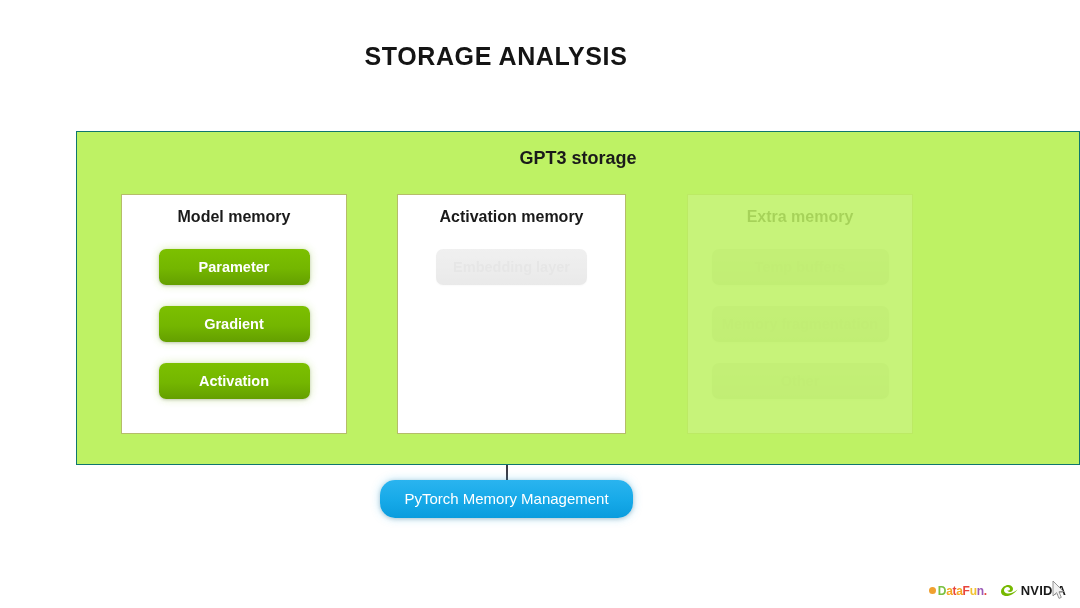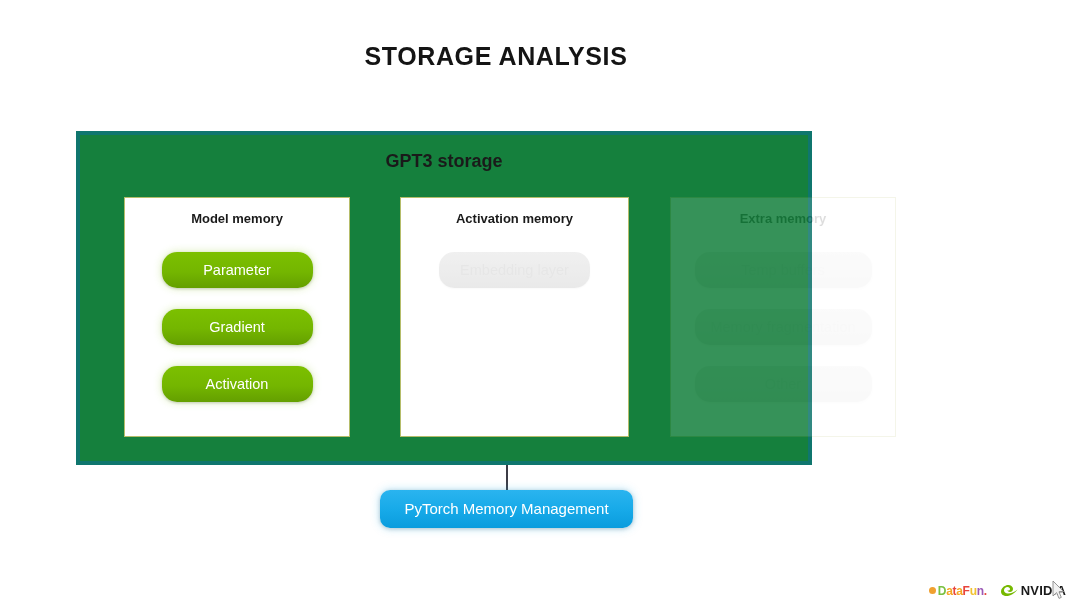--- a/index.html
+++ b/index.html
@@ -28,24 +28,24 @@
     font-weight: bold;
     letter-spacing: 0.6px;
     color: #141414;
   }
 
   
   .storage-container {
     position: absolute;
     left: 76px;
     top: 131px;
-    width: 736px;
+    width: 1004px;
     height: 334px;
-    border: 4px solid #0f766e;
-    background: #15803d;
+    border: 1px solid #0f766e;
+    background: #bef264;
     box-sizing: border-box;
   }
   .container-title {
     position: absolute;
     top: 16px;
     left: 0;
     width: 100%;
     text-align: center;
     font-size: 18px;
     font-weight: bold;
@@ -64,59 +64,60 @@
     position: absolute;
     top: 0;
     width: 226px;
     height: 240px;
     border: 1px solid #b5bd6a;
     background: #ffffff;
     box-sizing: border-box;
   }
   .panel-1 { left: 44px; }
   .panel-2 { left: 320px; width: 229px; }
-  .panel-3 { left: 590px; width: 226px; }
+  .panel-3 { left: 610px; width: 226px; }
 
   .panel-faded {
     opacity: 0.14;
     filter: blur(0.4px);
   }
 
   .panel-title {
     position: absolute;
     top: 13px;
     left: 0;
     width: 100%;
     text-align: center;
-    font-size: 13px;
+    font-size: 16px;
     font-weight: bold;
     color: #1a1a1a;
   }
 
   
   .btn-list {
     position: absolute;
     top: 54px;
     left: 0;
     width: 100%;
   }
   .pill {
     display: block;
     margin: 0 auto 21px auto;
     width: 151px;
     height: 36px;
     line-height: 36px;
     text-align: center;
-    border-radius: 15px;
+    border-radius: 7px;
     font-size: 14.5px;
     color: #ffffff;
     background: linear-gradient(180deg, #7cc000 0%, #74b600 55%, #649f00 100%);
     box-shadow: 0 1px 3px rgba(0,0,0,0.18), 0 0 9px rgba(140,200,30,0.32);
     box-sizing: border-box;
     white-space: nowrap;
+    font-weight: bold;
   }
   .panel-2 .pill { width: 151px; }
   .panel-3 .pill { width: 177px; }
 
   .pill.ghost {
     background: linear-gradient(180deg, #e4e4e4 0%, #dedede 60%, #d8d8d8 100%);
     color: #d3d3d3;
     box-shadow: 0 1px 2px rgba(0,0,0,0.05);
   }
   .pill.ghost-soft {
@@ -130,26 +131,26 @@
     top: 465px;
     width: 2px;
     height: 27px;
     background: #3c3c46;
   }
 
   
   .pytorch-box {
     position: absolute;
     left: 380px;
-    top: 490px;
+    top: 480px;
     width: 253px;
     height: 38px;
     line-height: 38px;
     text-align: center;
-    border-radius: 10px;
+    border-radius: 15px;
     font-size: 15px;
     color: #ffffff;
     background: linear-gradient(180deg, #2ab4ef 0%, #16a9e8 55%, #0a9cdd 100%);
     box-shadow: 0 1px 4px rgba(0,0,0,0.18), 0 0 10px rgba(40,175,235,0.35);
     box-sizing: border-box;
   }
 
   
   .footer-logos {
     position: absolute;

